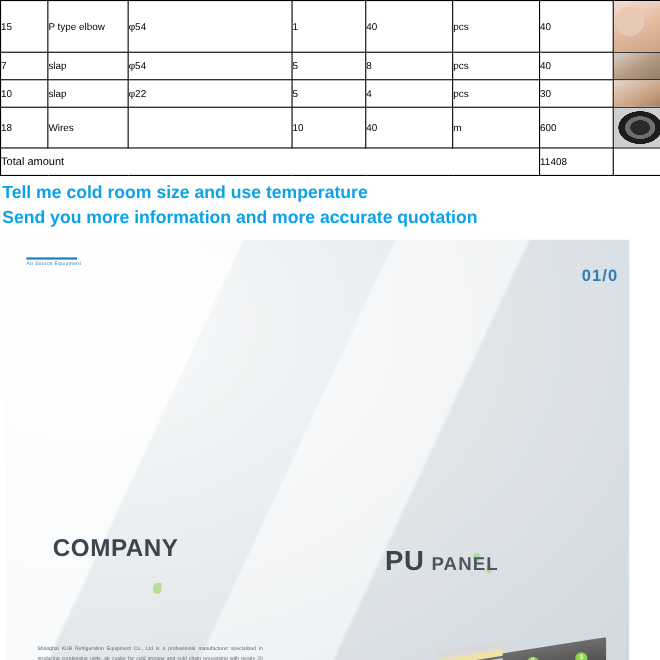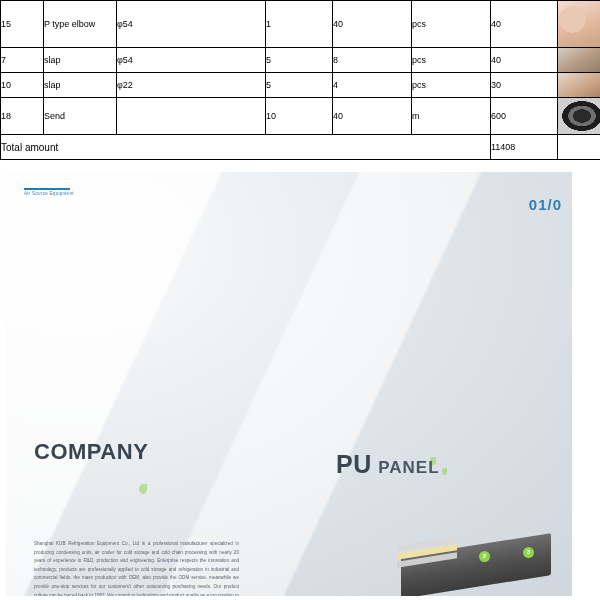--- a/index.html
+++ b/index.html
@@ -60,28 +60,28 @@
   }
   .slide > *{position:relative;}
 
   .logo{position:absolute;left:18px;top:14px;width:70px;}
   .logo-mark{font-size:19px;font-weight:bold;color:#1a7fc1;letter-spacing:-1px;}
   .logo-sub{font-size:4.5px;color:#3a7fb0;letter-spacing:.3px;margin-top:1px;}
   .logo-bar{width:46px;height:2px;background:#1a7fc1;margin-top:2px;}
 
   .slide-no{position:absolute;right:10px;top:24px;font-size:15px;color:#2f7fb5;font-weight:bold;letter-spacing:1px;}
 
-  .company-title{position:absolute;left:28px;top:268px;}
+  .company-title{position:absolute;left:42px;top:268px;}
   .company-title .l1{font-size:22px;font-weight:bold;color:#3a4550;letter-spacing:.5px;line-height:24px;}
   .company-title .l2{font-size:15px;font-weight:bold;color:#4a5763;letter-spacing:1px;line-height:18px;}
 
   .para{position:absolute;left:28px;width:205px;font-size:4.6px;line-height:8.6px;color:#5c6670;text-align:justify;}
   .para1{top:368px;}
 
-  .pu-title{position:absolute;left:330px;top:278px;}
+  .pu-title{position:absolute;left:344px;top:278px;}
   .pu-title .p1{font-size:25px;font-weight:bold;color:#3a4550;letter-spacing:.5px;}
   .pu-title .p2{font-size:17px;font-weight:bold;color:#4a5763;letter-spacing:1px;margin-left:2px;}
 
   .leaf{position:absolute;width:8px;height:10px;border-radius:50% 0 50% 50%;background:#8fd44a;opacity:.55;}
 
   
   .panel-art{position:absolute;left:395px;top:355px;width:165px;height:78px;}
   .panel-body{
     position:absolute;left:0;top:18px;width:150px;height:42px;
     background:linear-gradient(180deg,#6e6e6e 0%,#4e4e4e 55%,#3c3c3c 100%);
@@ -134,39 +134,41 @@
         <td class="c-qty">5</td>
         <td class="c-price">4</td>
         <td class="c-unit">pcs</td>
         <td class="c-amt">30</td>
         <td class="c-img img-cell">
             <span class="img-ph ph-slap2"></span>
           </td>
       </tr>
       <tr class="row-mid">
         <td class="c-no">18</td>
-        <td class="c-name">Send</td>
+        <td class="c-name">Wires</td>
         <td class="c-spec"></td>
         <td class="c-qty">10</td>
         <td class="c-price">40</td>
         <td class="c-unit">m</td>
         <td class="c-amt">600</td>
         <td class="c-img img-cell">
             <span class="img-ph ph-wire"></span>
           </td>
       </tr>
       <tr>
         <td class="total-cell" colspan="6">Total amount</td>
         <td class="c-amt">11408</td>
         <td class="c-img"></td>
       </tr>
     </tbody>
   </table>
 
   <div class="msg-block">
+    <div class="msg-line">Tell me cold room size and use temperature</div>
+    <div class="msg-line">Send you more information and more accurate quotation</div>
   </div>
 
   <div class="slide">
 
     <div class="logo">
       <div class="logo-bar"></div>
       <div class="logo-sub">Air Source Equipment</div>
     </div>
 
     <div class="slide-no">01/0</div>

